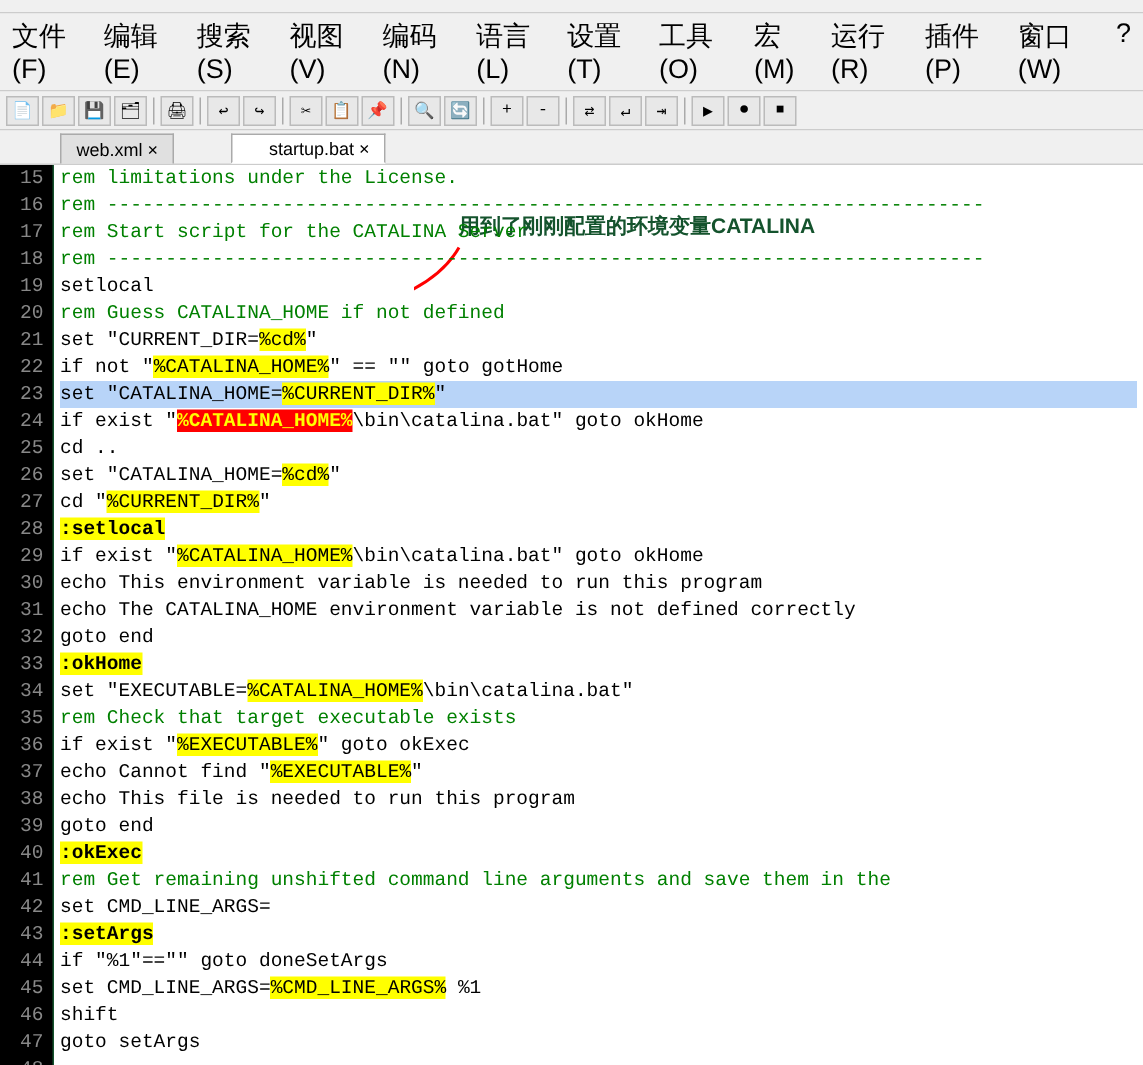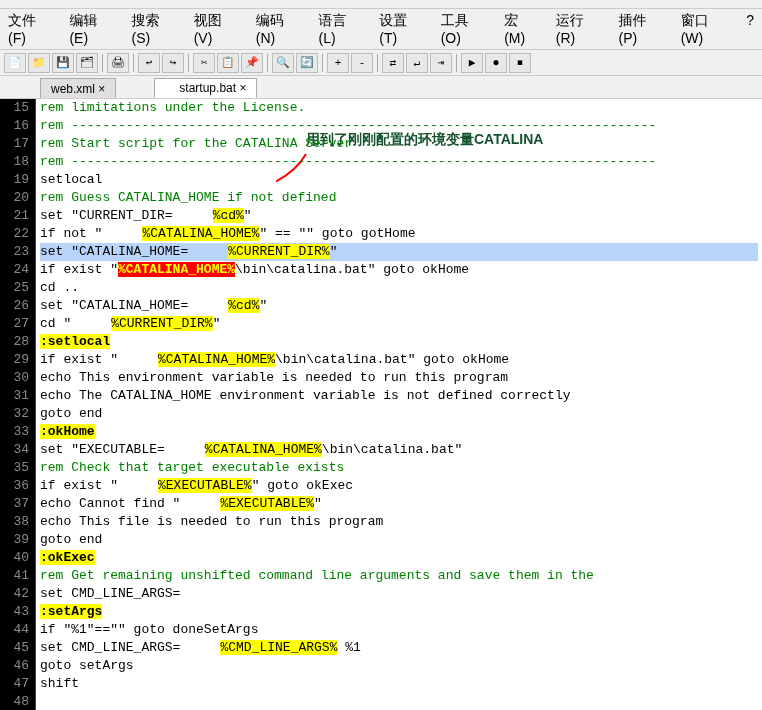--- a/index.html
+++ b/index.html
@@ -21,21 +21,21 @@
       color: #000;
       white-space: nowrap;
       overflow: hidden;
       text-overflow: ellipsis;
     }
     .menu-bar {
       background: #f0f0f0;
       border-bottom: 1px solid #ccc;
       padding: 2px 4px;
       font-family: Arial, sans-serif;
-      font-size: 14px;
+      font-size: 18px;
       display: flex;
       gap: 12px;
       justify-content: space-between;
     }
     .menu-bar span {
       cursor: pointer;
       padding: 1px 4px;
     }
     .toolbar {
       background: #f0f0f0;
@@ -118,21 +118,21 @@
     .code-line {
       line-height: 18px;
       white-space: pre;
       font-size: 13px;
       position: relative;
     }
     .code-line.highlighted-line {
       background: #b8d4f8;
     }
     .kw-rem { color: #008000; }
-    .var-yellow { background: #ffff00; color: #000; margin-left: 40px; }
+    .var-yellow { background: #ffff00; color: #000; }
     .var-red-box {
       background: #ff0000;
       color: #ffff00;
       font-weight: bold;
     }
     .label-highlight {
       background: #ffff00;
       color: #000;
       font-weight: bold;
     }
@@ -295,16 +295,16 @@
       <div class="code-line">echo Cannot find "<span class="var-yellow">%EXECUTABLE%</span>"</div>
       <div class="code-line">echo This file is needed to run this program</div>
       <div class="code-line">goto end</div>
       <div class="code-line"><span class="label-highlight">:okExec</span></div>
       <div class="code-line"></div>
       <div class="code-line"><span class="kw-rem">rem Get remaining unshifted command line arguments and save them in the</span></div>
       <div class="code-line">set CMD_LINE_ARGS=</div>
       <div class="code-line"><span class="label-highlight">:setArgs</span></div>
       <div class="code-line">if "%1"=="" goto doneSetArgs</div>
       <div class="code-line">set CMD_LINE_ARGS=<span class="var-yellow">%CMD_LINE_ARGS%</span> %1</div>
+      <div class="code-line">shift</div>
       <div class="code-line">goto setArgs</div>
-      <div class="code-line">shift</div>
     </div>
 </div>
 
 </body></html>

